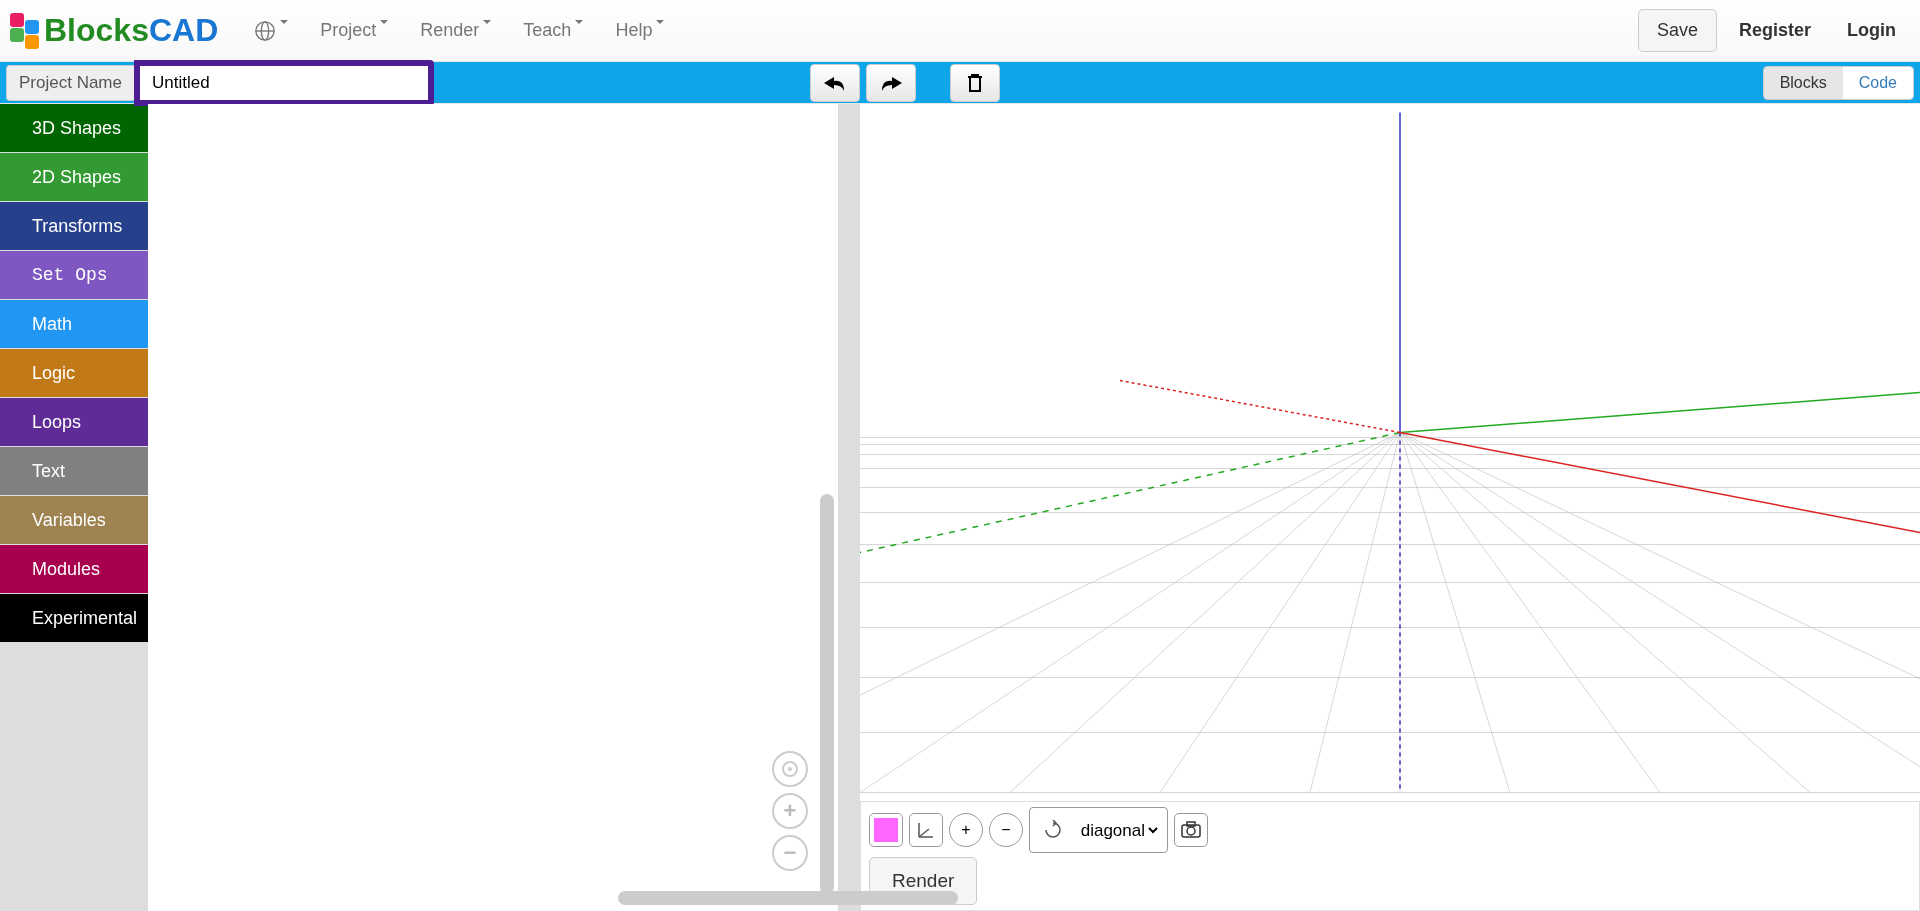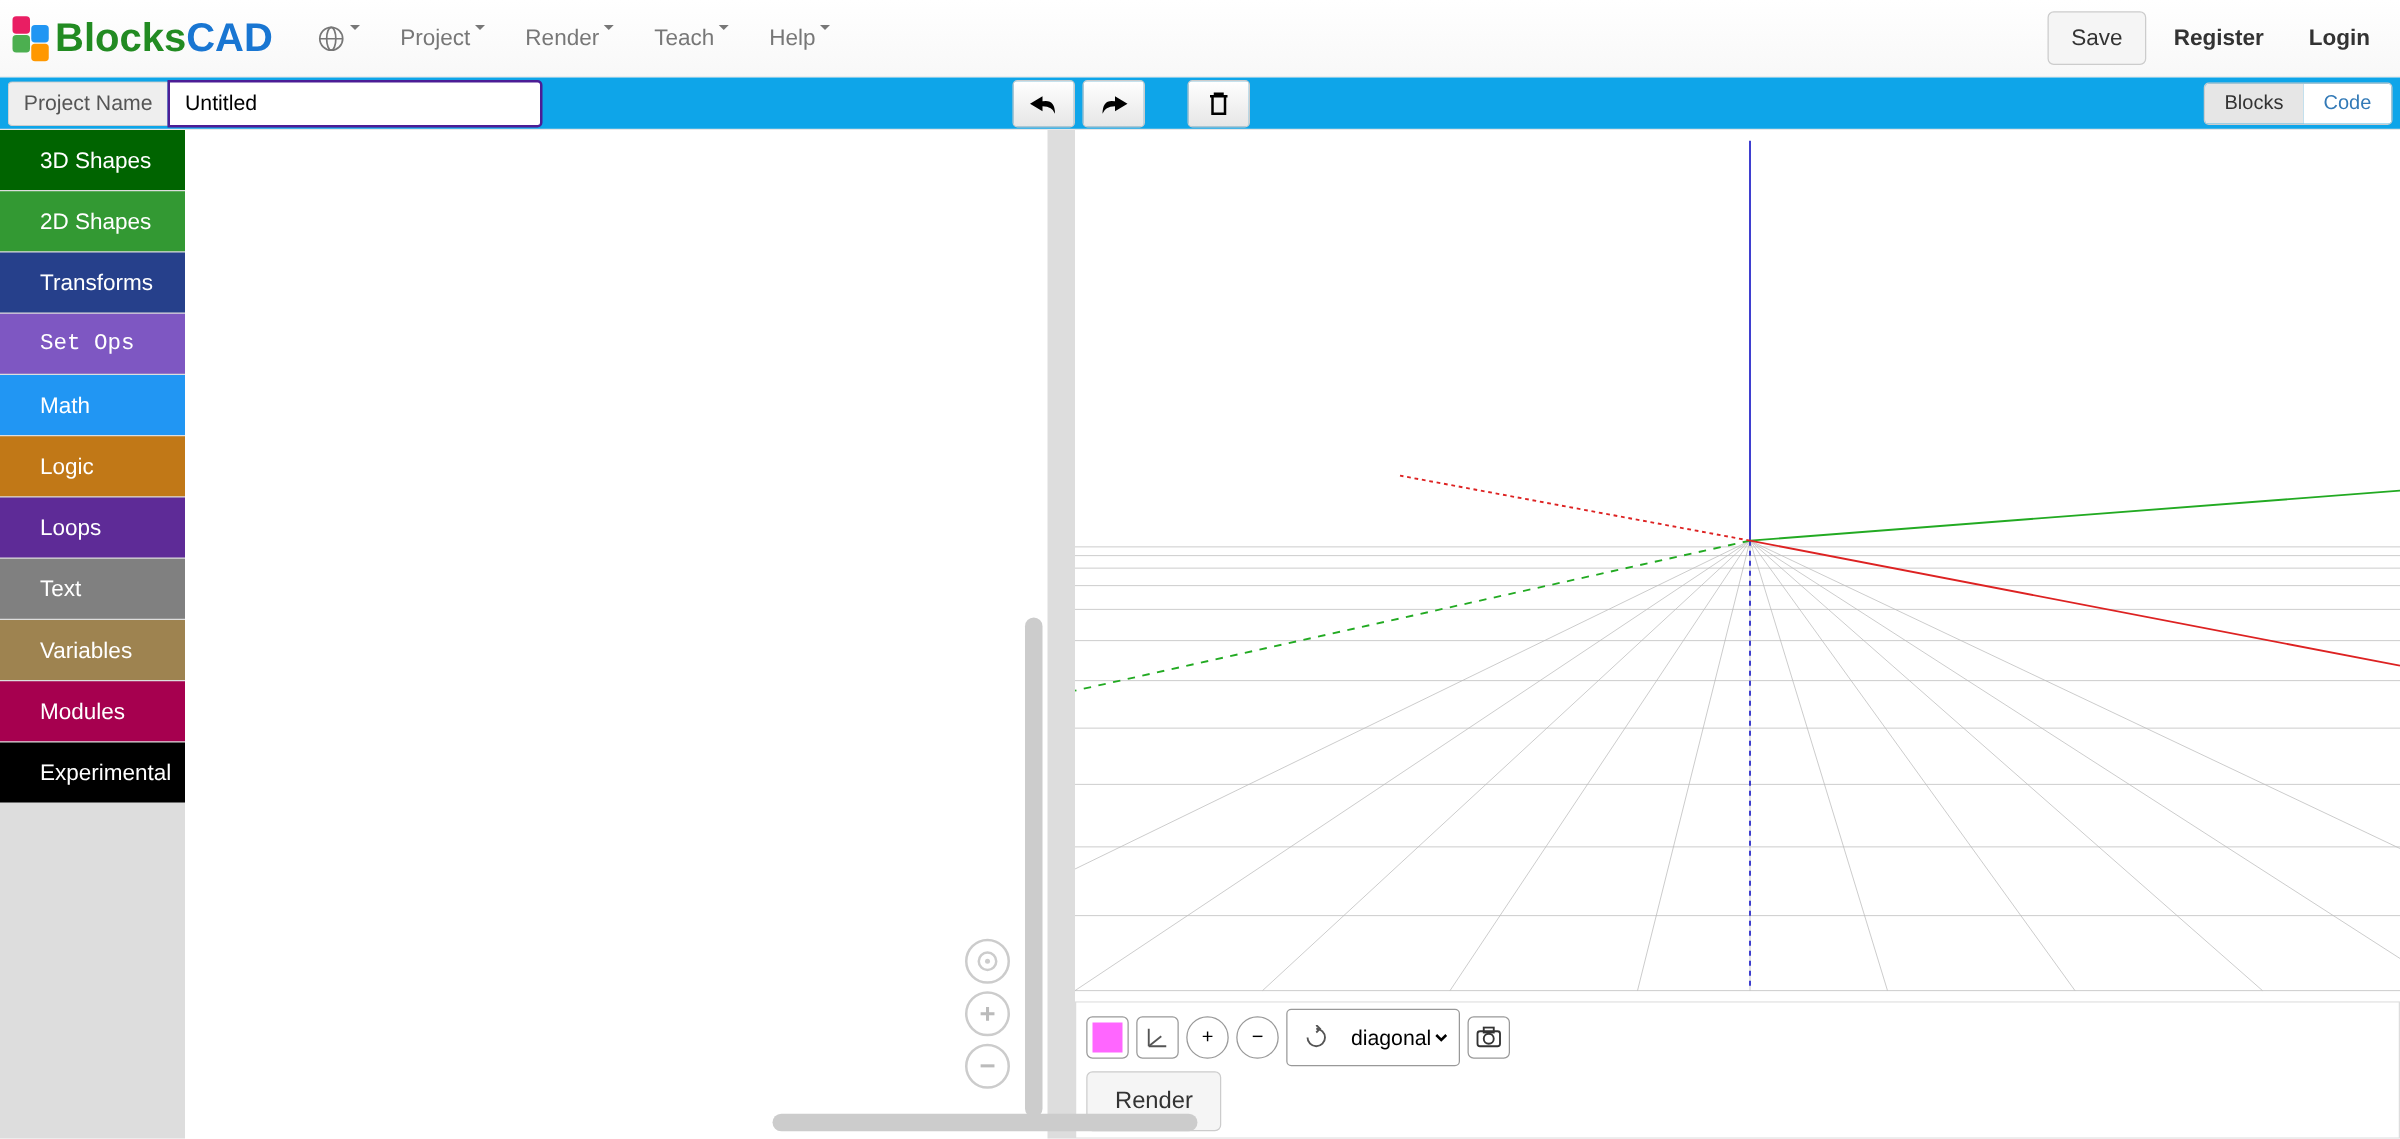--- a/index.html
+++ b/index.html
@@ -15,21 +15,21 @@
 .logo-text .c { color:#1976D2; }
 .nav-item { color:#777; font-size:18px; padding:8px 16px; cursor:pointer; display:flex; align-items:flex-start; }
 .caret { display:inline-block; width:0; height:0; margin-left:4px; border-left:4px solid transparent; border-right:4px solid transparent; border-top:4px solid #777; }
 .nav-right { margin-left:auto; display:flex; align-items:center; gap:8px; }
 .btn-save { background:#f5f5f5; border:1px solid #ccc; border-radius:5px; padding:10px 18px; font-size:18px; color:#333; cursor:pointer; }
 .nav-link { color:#333; font-size:18px; font-weight:bold; padding:8px 14px; cursor:pointer; }
 
 
 .projbar { height:42px; background:#0ea5e9; border-bottom:1px solid #e7e7e7; display:flex; align-items:center; padding:0 6px; position:relative; }
 .projlabel { background:#eee; border:1px solid #ccc; border-right:none; padding:7px 12px; font-size:17px; color:#555; border-radius:4px 0 0 4px; }
-.projinput { border:2px solid #4c1d95; padding:7px 12px; font-size:17px; width:300px; border-radius:0 4px 4px 0; }
+.projinput { border:6px solid #4c1d95; padding:7px 12px; font-size:17px; width:300px; border-radius:0 4px 4px 0; }
 .iconbtn { width:50px; height:38px; background:linear-gradient(#fff,#e6e6e6); border:1px solid #ccc; border-radius:4px; display:flex; align-items:center; justify-content:center; cursor:pointer; }
 .undo-redo { position:absolute; left:810px; display:flex; gap:6px; }
 .trash-wrap { position:absolute; left:950px; }
 .view-toggle { margin-left:auto; display:flex; border:1px solid #ccc; border-radius:4px; overflow:hidden; }
 .toggle-btn { padding:7px 16px; font-size:16px; background:#fff; cursor:pointer; }
 .toggle-btn.active { background:#e6e6e6; color:#333; }
 .toggle-btn.code { color:#337ab7; }
 
 
 .main { display:flex; height:807px; }

